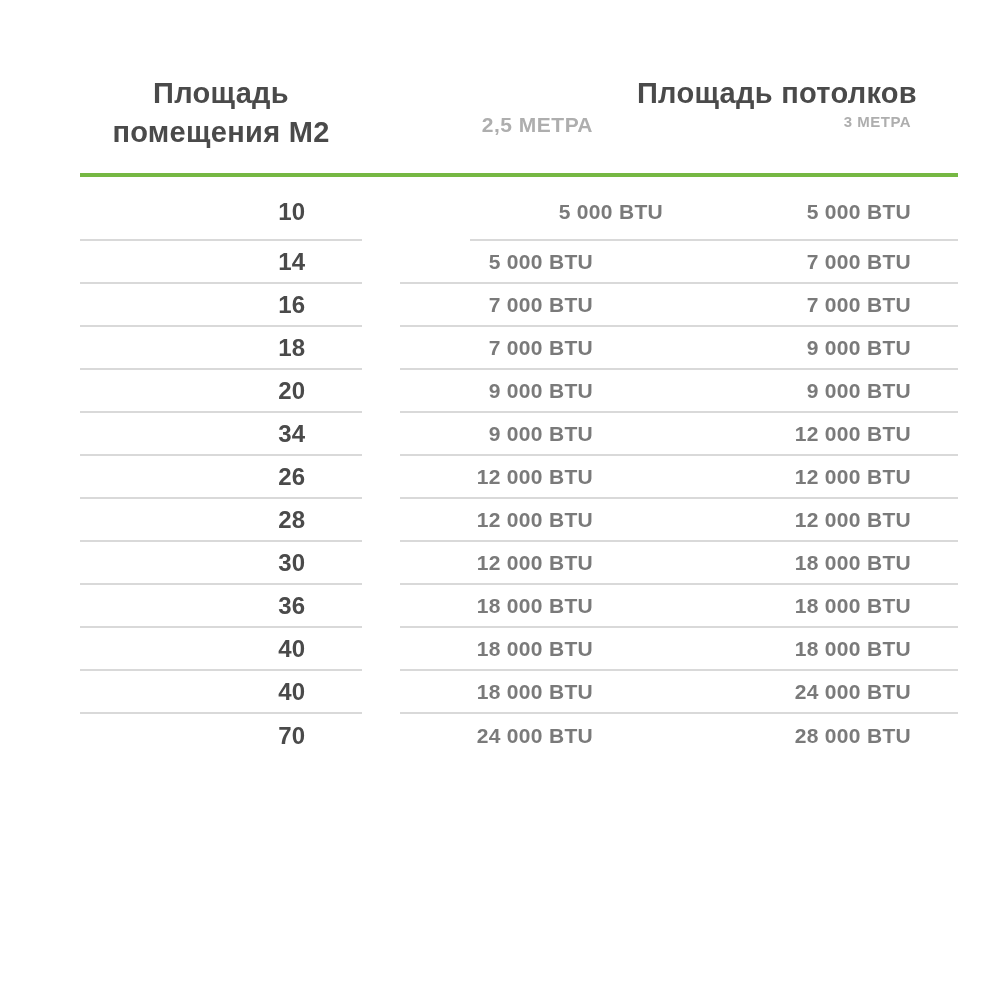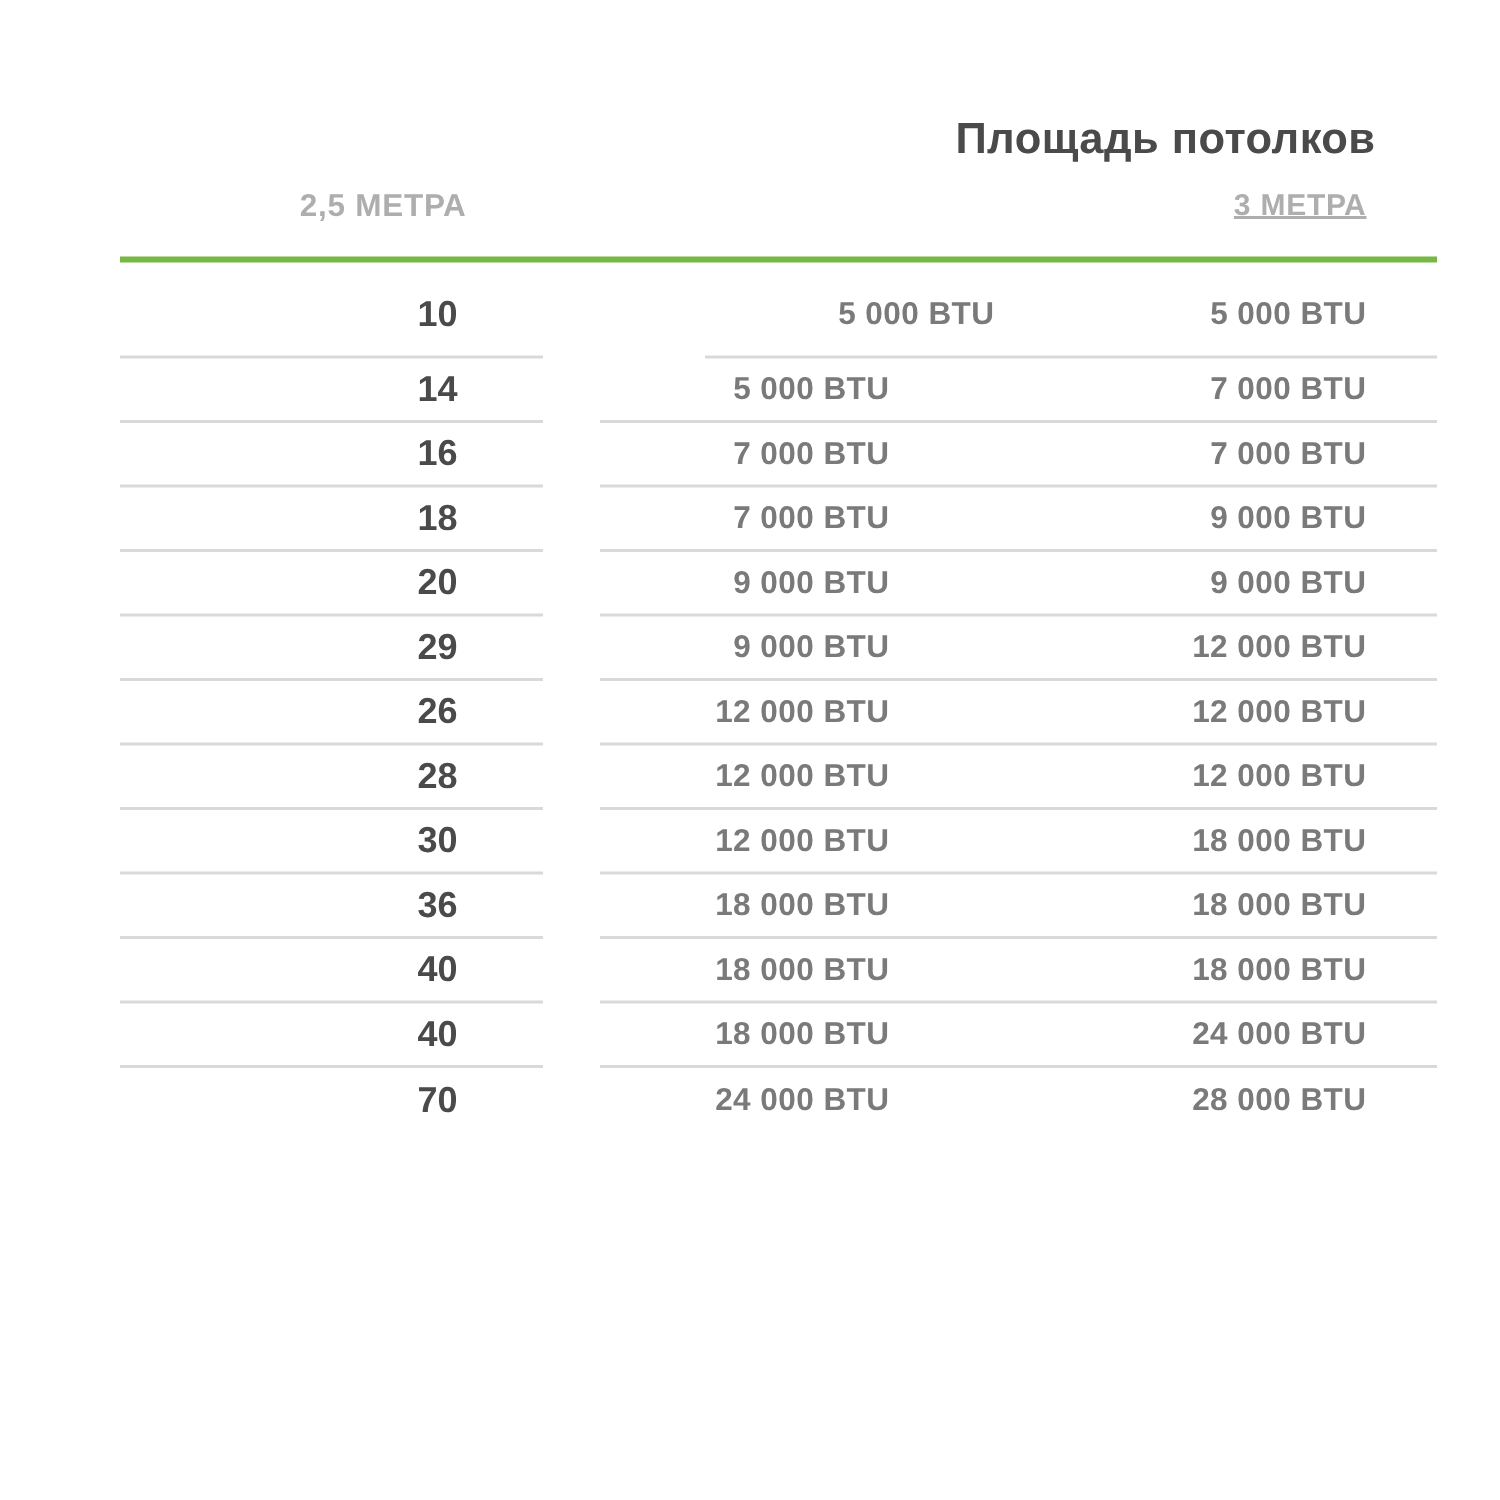--- a/index.html
+++ b/index.html
@@ -32,36 +32,35 @@
   .hdr-ceiling { flex: 1; }
   .ceiling-title {
     text-align: right;
     padding-right: 41px;
     font-size: 29px;
     line-height: 39px;
     letter-spacing: 0.3px;
     color: #4a4a4a;
     padding-top: 12px;
   }
-  .subheader-row { display: flex; margin-top: 13px; }
+  .subheader-row { display: flex; }
   .sub-25 {
     width: 193px;
     text-align: right;
     font-size: 21px;
     letter-spacing: 0.5px;
     color: #aeaeae;
   }
   .sub-3 {
     flex: 1;
     text-align: right;
     padding-right: 47px;
-    font-size: 20px;
+    font-size: 15px;
     letter-spacing: 0.5px;
     color: #aeaeae;
-    text-decoration: underline;
   }
   
   .accent-line {
     height: 4px;
     margin-top: 21px;
     background: #76b843;
   }
   
   .row { display: flex; height: 43px; }
   .row.first { height: 64px; padding-top: 7px; gap: 35px; }
@@ -102,20 +101,24 @@
   }
   .row.last .cell-area,
   .row.last .cell-btu-group { border-bottom: none; }
 </style>
 </head>
 <body>
 
 <div class="sheet">
 
   <div class="header-row">
+    <div class="hdr-area">
+      <div>Площадь</div>
+      <div>помещения М2</div>
+    </div>
     <div class="hdr-gap"></div>
     <div class="hdr-ceiling">
       <div class="ceiling-title">Площадь потолков</div>
       <div class="subheader-row">
         <div class="sub-25">2,5 МЕТРА</div>
         <div class="sub-3">3 МЕТРА</div>
       </div>
     </div>
   </div>
 
@@ -156,21 +159,21 @@
       </div>
       <div class="row">
         <div class="cell-area">20</div>
         <div class="cell-gap"></div>
         <div class="cell-btu-group">
           <div class="cell-25">9 000 BTU</div>
           <div class="cell-3">9 000 BTU</div>
         </div>
       </div>
       <div class="row">
-        <div class="cell-area">29</div>
+        <div class="cell-area">34</div>
         <div class="cell-gap"></div>
         <div class="cell-btu-group">
           <div class="cell-25">9 000 BTU</div>
           <div class="cell-3">12 000 BTU</div>
         </div>
       </div>
       <div class="row">
         <div class="cell-area">26</div>
         <div class="cell-gap"></div>
         <div class="cell-btu-group">

